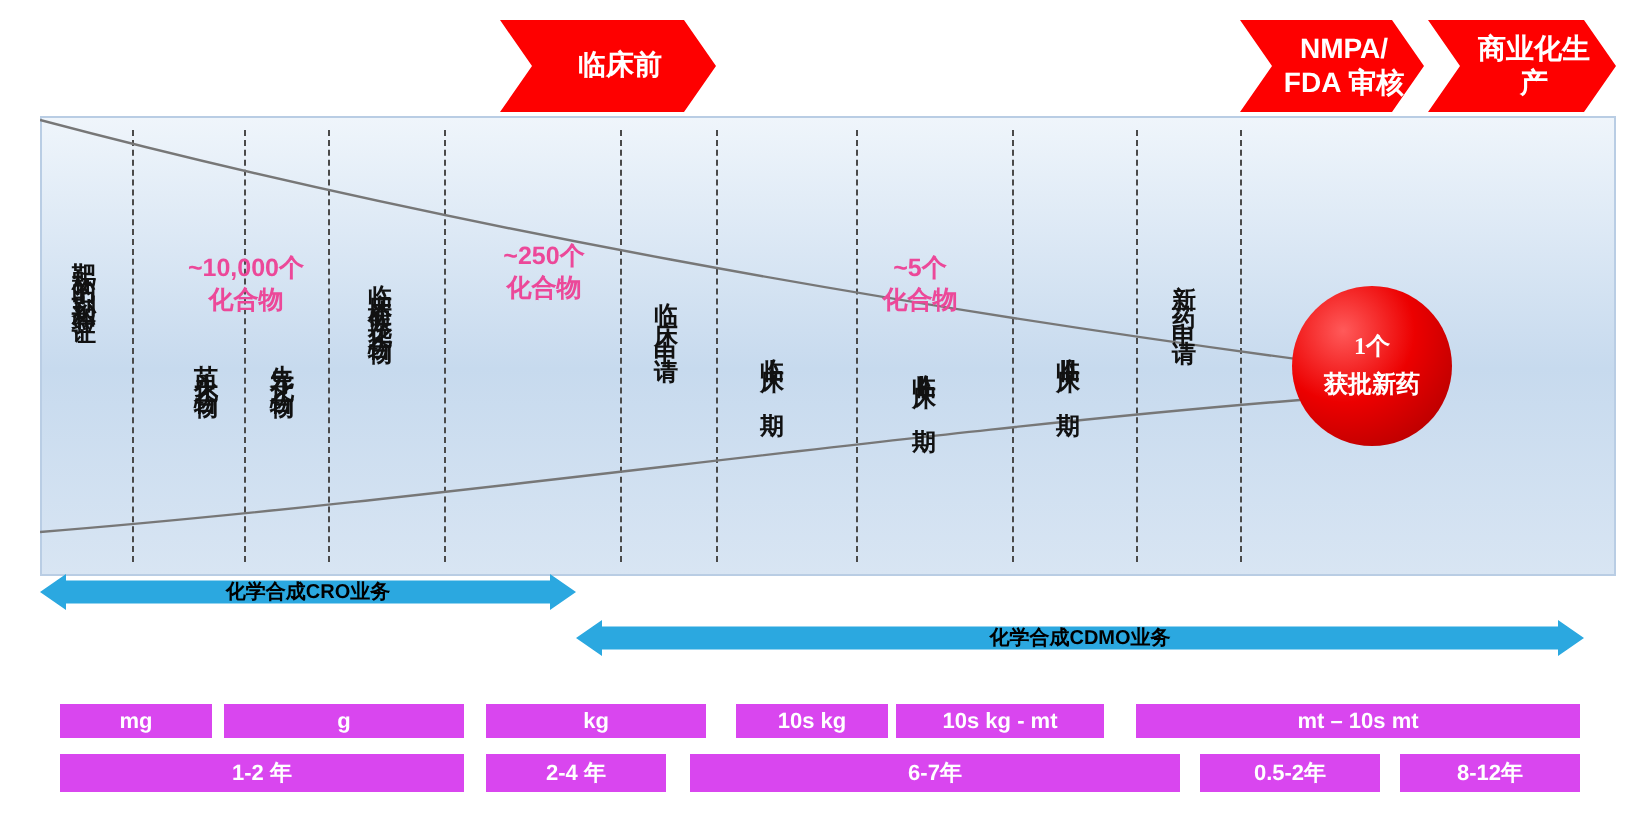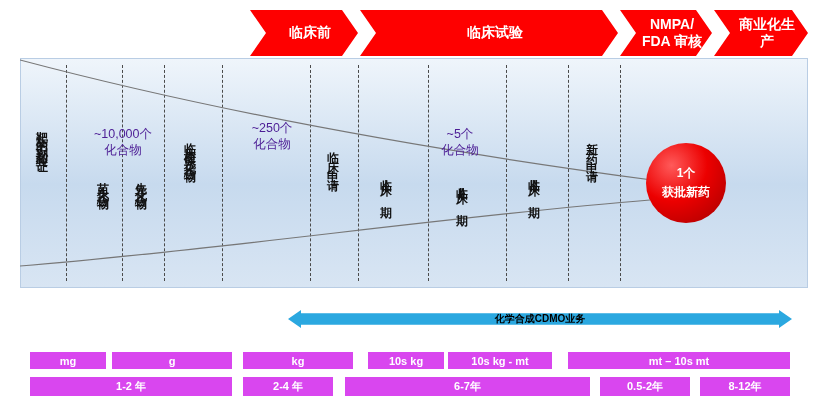--- a/index.html
+++ b/index.html
@@ -17,28 +17,28 @@
   
   .panel { position:absolute; left:20px; top:58px; width:788px; height:230px;
            background:linear-gradient(to bottom, #eff5fb 0%, #c7daee 55%, #d8e5f3 100%);
            border:1px solid #b9cde4; }
   .vdash { position:absolute; top:65px; height:216px; width:0; border-left:1px dashed #4a4a4a; }
   .curves { position:absolute; left:20px; top:58px; }
 
   .vlabel { position:absolute; writing-mode:vertical-rl; text-orientation:upright;
             font-weight:bold; font-size:12px; color:#111; letter-spacing:4px; line-height:14px; }
   .vlabel.wide { letter-spacing:9px; }
-  .milestone { position:absolute; font-weight:normal; font-size:12.5px; color:#4c1d95; text-align:center;
+  .milestone { position:absolute; font-weight:bold; font-size:12.5px; color:#ec4899; text-align:center;
                white-space:pre-line; line-height:1.3; }
 
   .approved { position:absolute; left:646px; top:143px; width:80px; height:80px; border-radius:50%;
               background:radial-gradient(circle at 32% 28%, #ff5a5a 0%, #ec0000 45%, #a40000 100%);
               color:#fff; font-weight:bold; font-size:12px; display:flex; flex-direction:column;
               align-items:center; justify-content:center; text-align:center; }
-  .approved span { display:block; line-height:1.6; }
+  .approved span { display:block; line-height:1.6;font-family:Liberation Serif, serif; }
 
   
   .barrow { position:absolute; height:18px; background:#2ba8e0; color:#000; font-weight:bold;
             font-size:10px; display:flex; align-items:center; justify-content:center;
             clip-path: polygon(0 50%, 13px 0, 13px 18%, calc(100% - 13px) 18%, calc(100% - 13px) 0,
                        100% 50%, calc(100% - 13px) 100%, calc(100% - 13px) 82%, 13px 82%, 13px 100%); }
 
   
   .rblock { position:absolute; background:#d946ef; color:#fff; font-weight:bold; font-size:11px;
             display:flex; align-items:center; justify-content:center; }
@@ -62,21 +62,20 @@
   <div class="vdash" style="left:506px"></div>
   <div class="vdash" style="left:568px"></div>
   <div class="vdash" style="left:620px"></div>
 
   <svg class="curves" width="788" height="230" viewBox="0 0 788 230">
     <path d="M 0 2 C 200 55, 430 95, 632 122" fill="none" stroke="#777" stroke-width="1.2"></path>
     <path d="M 0 208 C 200 192, 430 158, 630 142" fill="none" stroke="#777" stroke-width="1.2"></path>
   </svg>
 
   <div class="stage chev" style="left:250px; width:108px">临床前</div>
-  <div class="stage chev" style="left:360px; width:258px">临床试验</div>
   <div class="stage chev" style="left:620px; width:92px">NMPA/
 FDA 审核</div>
   <div class="stage chev" style="left:714px; width:94px">商业化生
 产</div>
 
   <div class="vlabel" style="left:35px;  top:122px">靶标的识别和验证</div>
   <div class="vlabel" style="left:96px;  top:172px">苗头化合物</div>
   <div class="vlabel" style="left:134px; top:172px">先导化合物</div>
   <div class="vlabel" style="left:183px; top:133px">临床前候选化合物</div>
   <div class="vlabel wide" style="left:326px; top:142px">临床申请</div>
@@ -90,20 +89,21 @@
   <div class="milestone" style="left:232px; top:120px; width:80px">~250个
 化合物</div>
   <div class="milestone" style="left:420px; top:126px; width:80px">~5个
 化合物</div>
 
   <div class="approved">
     <span>1个</span>
     <span>获批新药</span>
   </div>
 
+  <div class="barrow" style="left:20px;  top:287px; width:268px">化学合成CRO业务</div>
   <div class="barrow" style="left:288px; top:310px; width:504px">化学合成CDMO业务</div>
 
   <div class="rblock qty" style="left:30px;  width:76px">mg</div>
   <div class="rblock qty" style="left:112px; width:120px">g</div>
   <div class="rblock qty" style="left:243px; width:110px">kg</div>
   <div class="rblock qty" style="left:368px; width:76px">10s kg</div>
   <div class="rblock qty" style="left:448px; width:104px">10s kg - mt</div>
   <div class="rblock qty" style="left:568px; width:222px">mt – 10s mt</div>
 
   <div class="rblock dur" style="left:30px;  width:202px">1-2 年</div>

